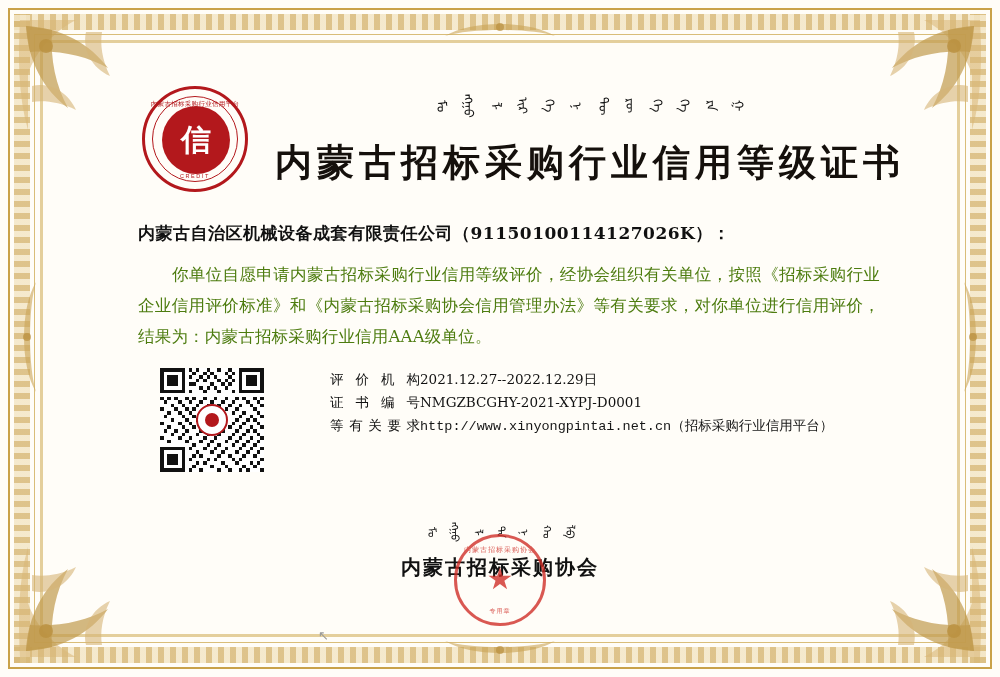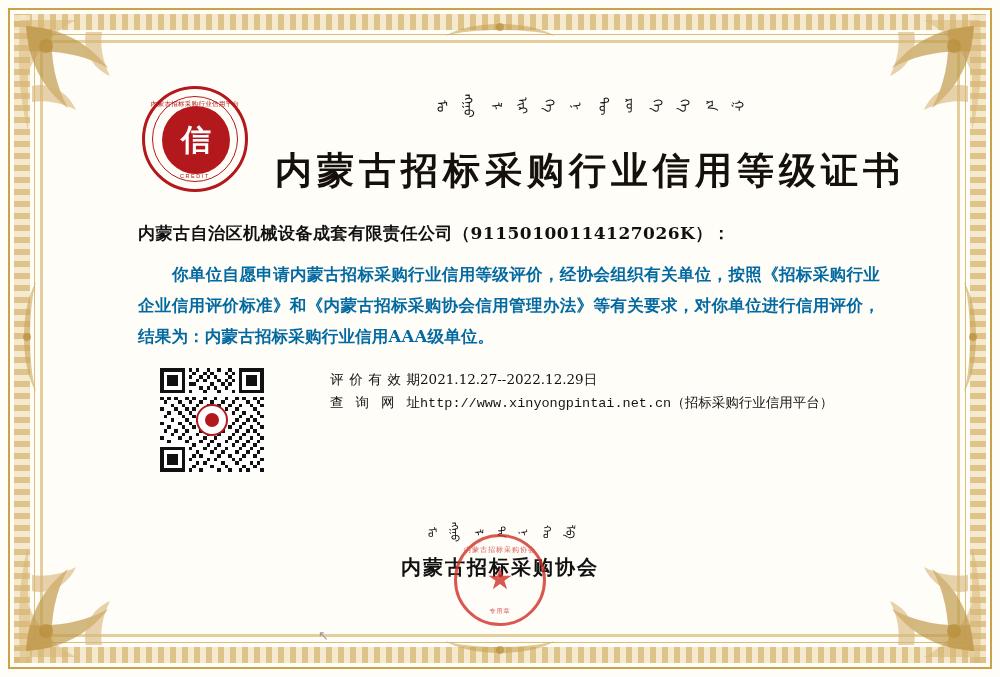--- a/index.html
+++ b/index.html
@@ -155,47 +155,46 @@
     height: 48px;
   }
   .cert-title {
     text-align: center;
     font-size: 37px;
     letter-spacing: 5px;
     color: #15100c;
     font-weight: bold;
     font-family: "DejaVu Serif", serif;
     white-space: nowrap;
-    margin-top: 12px;
+    margin-top: 4px;
   }
 
   
   .body-text {
     position: absolute;
     left: 138px;
     right: 120px;
     top: 222px;
   }
   .recipient {
     font-size: 17px;
     color: #111;
     font-family: "DejaVu Serif", serif;
     font-weight: bold;
     letter-spacing: .5px;
     margin-bottom: 14px;
   }
   .paragraph {
     font-size: 16.5px;
-    color: #0369a1;
+    color: #4d7c0f;
     line-height: 31px;
     text-indent: 34px;
     font-family: "DejaVu Serif", serif;
     letter-spacing: .2px;
     text-align: justify;
-    font-weight: bold;
   }
 
   
   .details-area {
     position: absolute;
     left: 160px;
     top: 368px;
     right: 110px;
     height: 140px;
   }
@@ -637,25 +636,29 @@
             <rect x="22" y="28" width="1" height="1"></rect>
             <rect x="24" y="28" width="1" height="1"></rect>
             <rect x="28" y="28" width="1" height="1"></rect>
         </g>
       </svg>
       <div class="qr-center"></div>
     </div>
 
     <div class="detail-rows">
       <div class="drow">
-        <span class="dlabel">评价有效期</span>
+        <span class="dlabel">评价机构</span>
         <span class="dvalue">2021.12.27--2022.12.29日</span>
       </div>
       <div class="drow">
-        <span class="dlabel">查询网址</span>
+        <span class="dlabel">证书编号</span>
+        <span class="dvalue">NMGZBCGHY-2021-XYPJ-D0001</span>
+      </div>
+      <div class="drow">
+        <span class="dlabel">等有关要求</span>
         <span class="dvalue link">http://www.xinyongpintai.net.cn（招标采购行业信用平台）</span>
       </div>
     </div>
   </div>
 
   <div class="signature">
     <div class="sig-mong">
       <span class="mong-word">ᠮᠣ</span>
       <span class="mong-word">ᠩᠭᠣ</span>
       <span class="mong-word">ᠯ</span>

